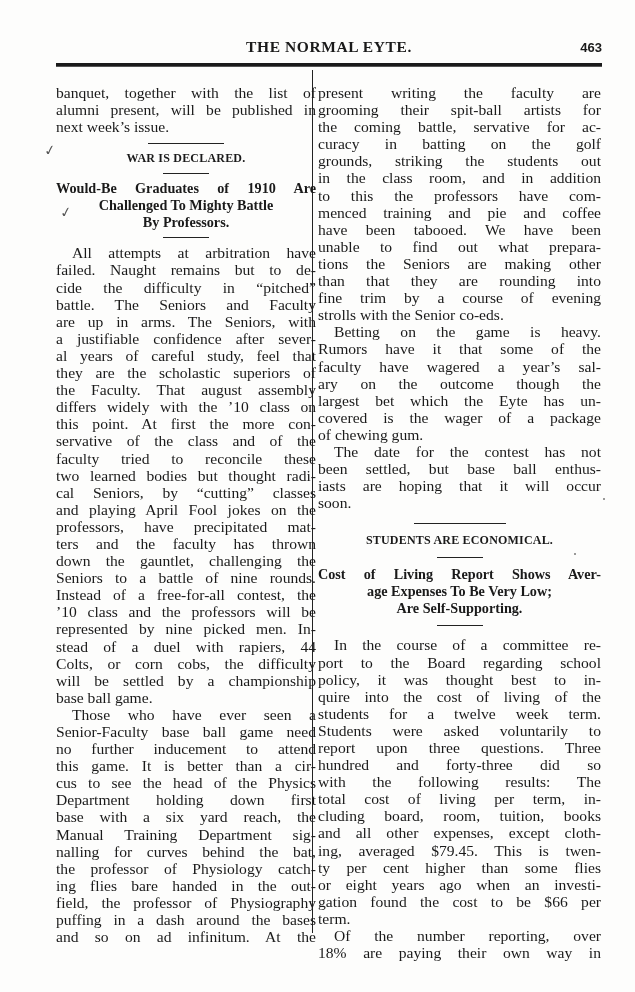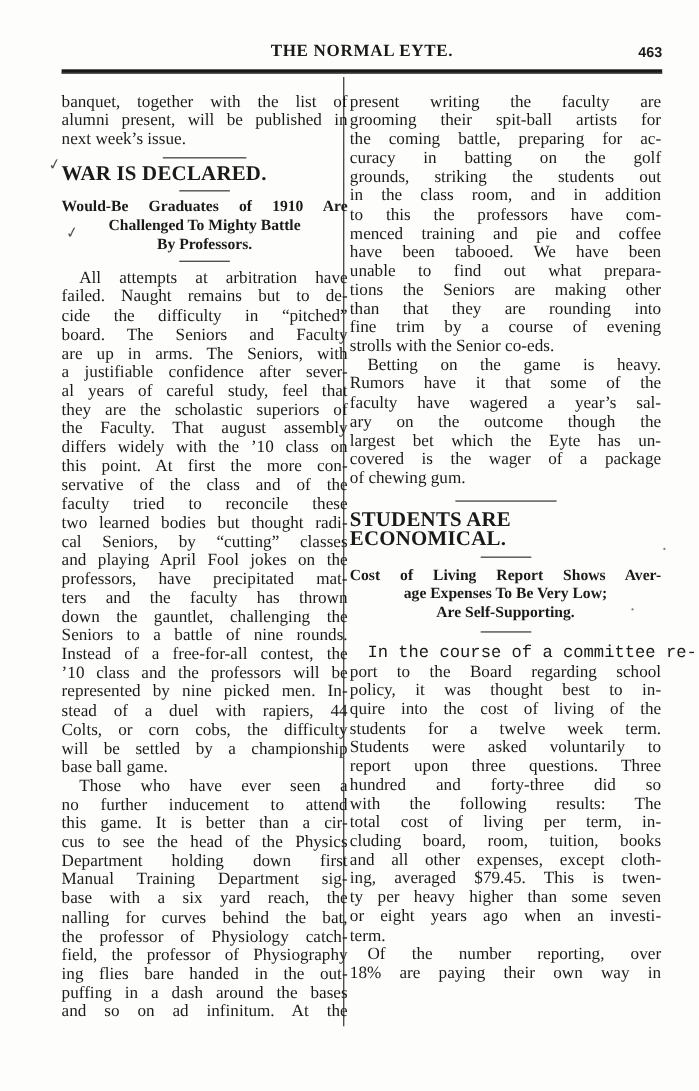--- a/index.html
+++ b/index.html
@@ -80,24 +80,24 @@
     .line.last { text-align-last: left; }
     .short-rule {
       width: 76px;
       height: 1px;
       background: #222;
       margin: 8px auto 6px auto;
     }
     .short-rule.small { width: 46px; margin: 6px auto; }
     .short-rule.long { width: 92px; margin: 12px auto 8px auto; }
     .headline {
-      text-align: left;
+      text-align: center;
       font-family: "Liberation Serif", serif;
       font-weight: bold;
-      font-size: 19px;
+      font-size: 12px;
       letter-spacing: 0.2px;
       margin: 2px 0;
     }
     .subhead {
       text-align: center;
       font-family: Liberation Serif, serif;
       font-weight: bold;
       font-size: 14.2px;
       line-height: 17px;
       margin: 0;
@@ -146,21 +146,21 @@
       <span class="line jl">Would-Be Graduates of 1910 Are</span>
       <span class="line">Challenged To Mighty Battle</span>
       <span class="line">By Professors.</span>
     </div>
     <div class="short-rule small"></div>
 
     <p class="para" id="lp1">
         <span class="line" style="text-indent: 16px;">All attempts at arbitration have</span>
         <span class="line">failed.  Naught remains but to de-</span>
         <span class="line">cide the difficulty  in  “pitched”</span>
-        <span class="line">board.  The Seniors and  Faculty</span>
+        <span class="line">battle.  The Seniors and  Faculty</span>
         <span class="line">are up in arms.  The Seniors, with</span>
         <span class="line">a justifiable confidence after sever-</span>
         <span class="line">al years of careful study, feel that</span>
         <span class="line">they are the scholastic superiors of</span>
         <span class="line">the Faculty.  That august assembly</span>
         <span class="line">differs widely with the ’10 class on</span>
         <span class="line">this point.  At first the more con-</span>
         <span class="line">servative of the class and of the</span>
         <span class="line">faculty tried  to  reconcile  these</span>
         <span class="line">two learned bodies but thought radi-</span>
@@ -173,40 +173,41 @@
         <span class="line">Instead of a free-for-all contest, the</span>
         <span class="line">’10 class and the professors will be</span>
         <span class="line">represented by nine picked men. In-</span>
         <span class="line">stead of a duel with rapiers, 44</span>
         <span class="line">Colts, or corn cobs, the difficulty</span>
         <span class="line">will be settled by a championship</span>
         <span class="line last">base ball game.</span>
       </p>
     <p class="para" id="lp2">
         <span class="line" style="text-indent: 16px; font-family: Liberation Serif, serif;">Those who have  ever  seen a</span>
+        <span class="line">Senior-Faculty base ball game need</span>
         <span class="line">no further inducement to  attend</span>
         <span class="line">this game.  It is better than a cir-</span>
         <span class="line">cus to see the head of the Physics</span>
         <span class="line">Department  holding  down  first</span>
+        <span class="line">base with a six yard  reach,  the</span>
         <span class="line">Manual Training Department sig-</span>
-        <span class="line">base with a six yard  reach,  the</span>
         <span class="line">nalling for curves behind the bat,</span>
         <span class="line">the professor of Physiology catch-</span>
+        <span class="line">ing flies bare handed in the  out-</span>
         <span class="line">field, the professor of Physiography</span>
-        <span class="line">ing flies bare handed in the  out-</span>
         <span class="line">puffing in a dash around the bases</span>
         <span class="line">and so on ad infinitum.  At  the</span>
       </p>
   </div>
 
   <div class="column col-right">
     <p class="para" id="rp0">
         <span class="line">present writing  the  faculty  are</span>
         <span class="line">grooming their spit-ball artists for</span>
-        <span class="line">the coming battle, preparing for ac-</span>
+        <span class="line">the coming battle, servative for ac-</span>
         <span class="line">curacy in  batting  on  the  golf</span>
         <span class="line">grounds, striking the students out</span>
         <span class="line">in the class room, and in addition</span>
         <span class="line">to this the professors have  com-</span>
         <span class="line">menced training and pie and coffee</span>
         <span class="line">have been tabooed.  We have been</span>
         <span class="line">unable to find out what  prepara-</span>
         <span class="line">tions the Seniors are making other</span>
         <span class="line">than that they are rounding into</span>
         <span class="line">fine trim by a course of evening</span>
@@ -214,48 +215,55 @@
       </p>
     <p class="para" id="rp1">
         <span class="line" style="text-indent: 16px;">Betting on the game  is  heavy.</span>
         <span class="line">Rumors have it that some of the</span>
         <span class="line">faculty have wagered a year’s sal-</span>
         <span class="line">ary on the outcome  though  the</span>
         <span class="line">largest bet which the Eyte has un-</span>
         <span class="line">covered is the wager of a package</span>
         <span class="line last">of chewing gum.</span>
       </p>
+    <p class="para" id="rp2">
+        <span class="line" style="text-indent: 16px;">The date for the contest has not</span>
+        <span class="line">been settled, but base ball enthus-</span>
+        <span class="line">iasts are hoping that it will occur</span>
+        <span class="line last">soon.</span>
+      </p>
 
     <div class="short-rule long"></div>
     <div class="headline">STUDENTS ARE ECONOMICAL.</div>
     <div class="short-rule small" style="margin:8px auto;"></div>
 
     <div class="subhead">
       <span class="line jl">Cost of Living Report Shows Aver-</span>
       <span class="line">age Expenses To Be Very Low;</span>
       <span class="line">Are Self-Supporting.</span>
     </div>
     <div class="short-rule small" style="margin:8px auto 10px auto;"></div>
 
     <p class="para" id="rp3">
-        <span class="line" style="text-indent: 16px; font-family: Liberation Mono, monospace;">In the course of a committee re-</span>
+        <span class="line" style="text-indent: 16px;">In the course of a committee re-</span>
         <span class="line">port to the Board regarding school</span>
         <span class="line">policy, it was thought best to in-</span>
         <span class="line">quire into the cost of living of the</span>
         <span class="line">students  for  a twelve week term.</span>
         <span class="line">Students were asked voluntarily to</span>
         <span class="line">report upon three questions.  Three</span>
         <span class="line">hundred and forty-three  did  so</span>
         <span class="line">with the  following  results:  The</span>
         <span class="line">total cost of living per term, in-</span>
         <span class="line">cluding board, room, tuition, books</span>
         <span class="line">and all other expenses, except cloth-</span>
         <span class="line">ing, averaged $79.45.  This is twen-</span>
-        <span class="line">ty per heavy higher than some seven</span>
+        <span class="line">ty per cent higher than some flies</span>
         <span class="line">or eight years ago when an investi-</span>
+        <span class="line">gation found the cost to be $66 per</span>
         <span class="line last">term.</span>
       </p>
     <p class="para" id="rp4">
         <span class="line" style="text-indent: 16px;">Of the number  reporting,  over</span>
         <span class="line">18% are paying their own way in</span>
       </p>
   </div>
 
   <span class="check-mark" style="left:44px; top:142px;">✓</span>
   <span class="check-mark" style="left:60px; top:204px;">✓</span>

